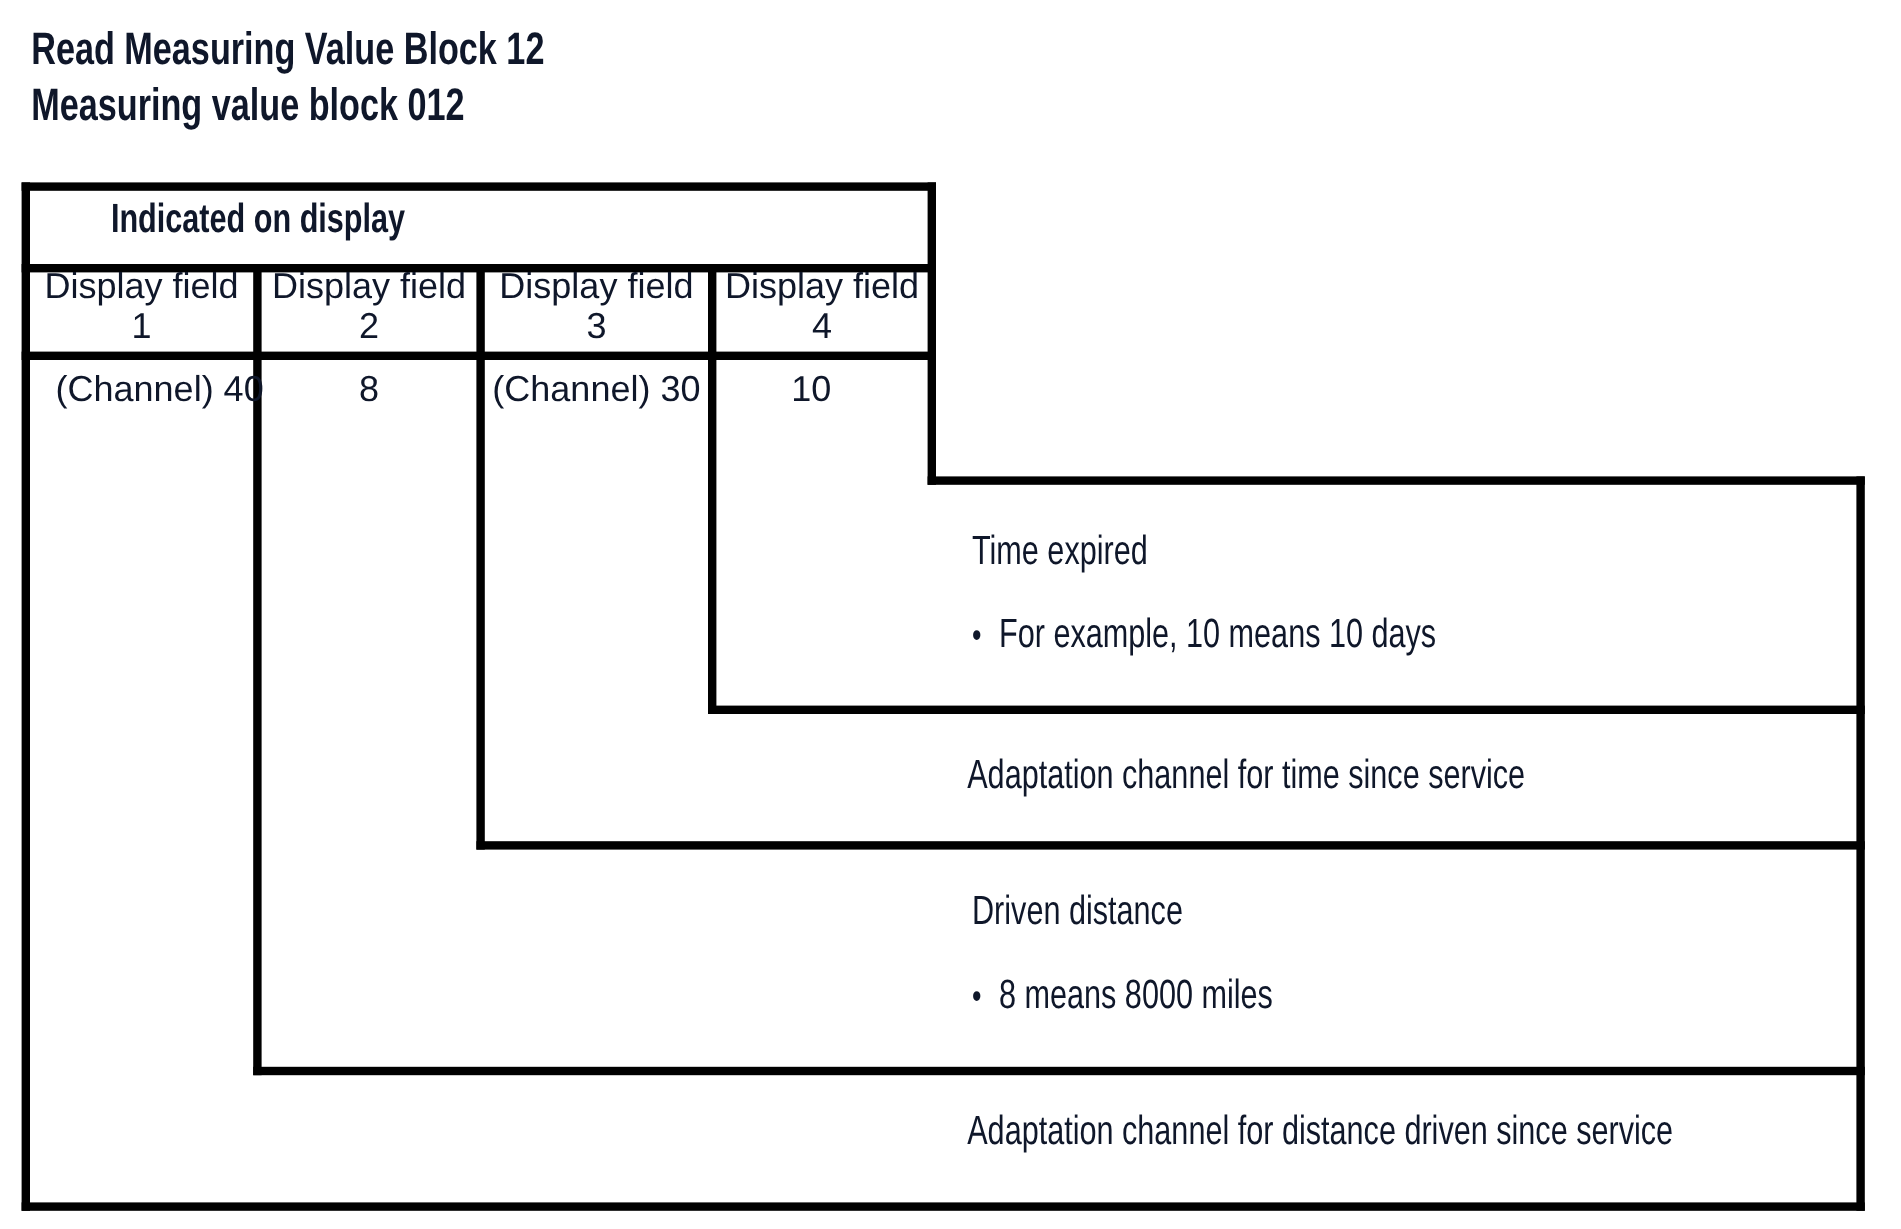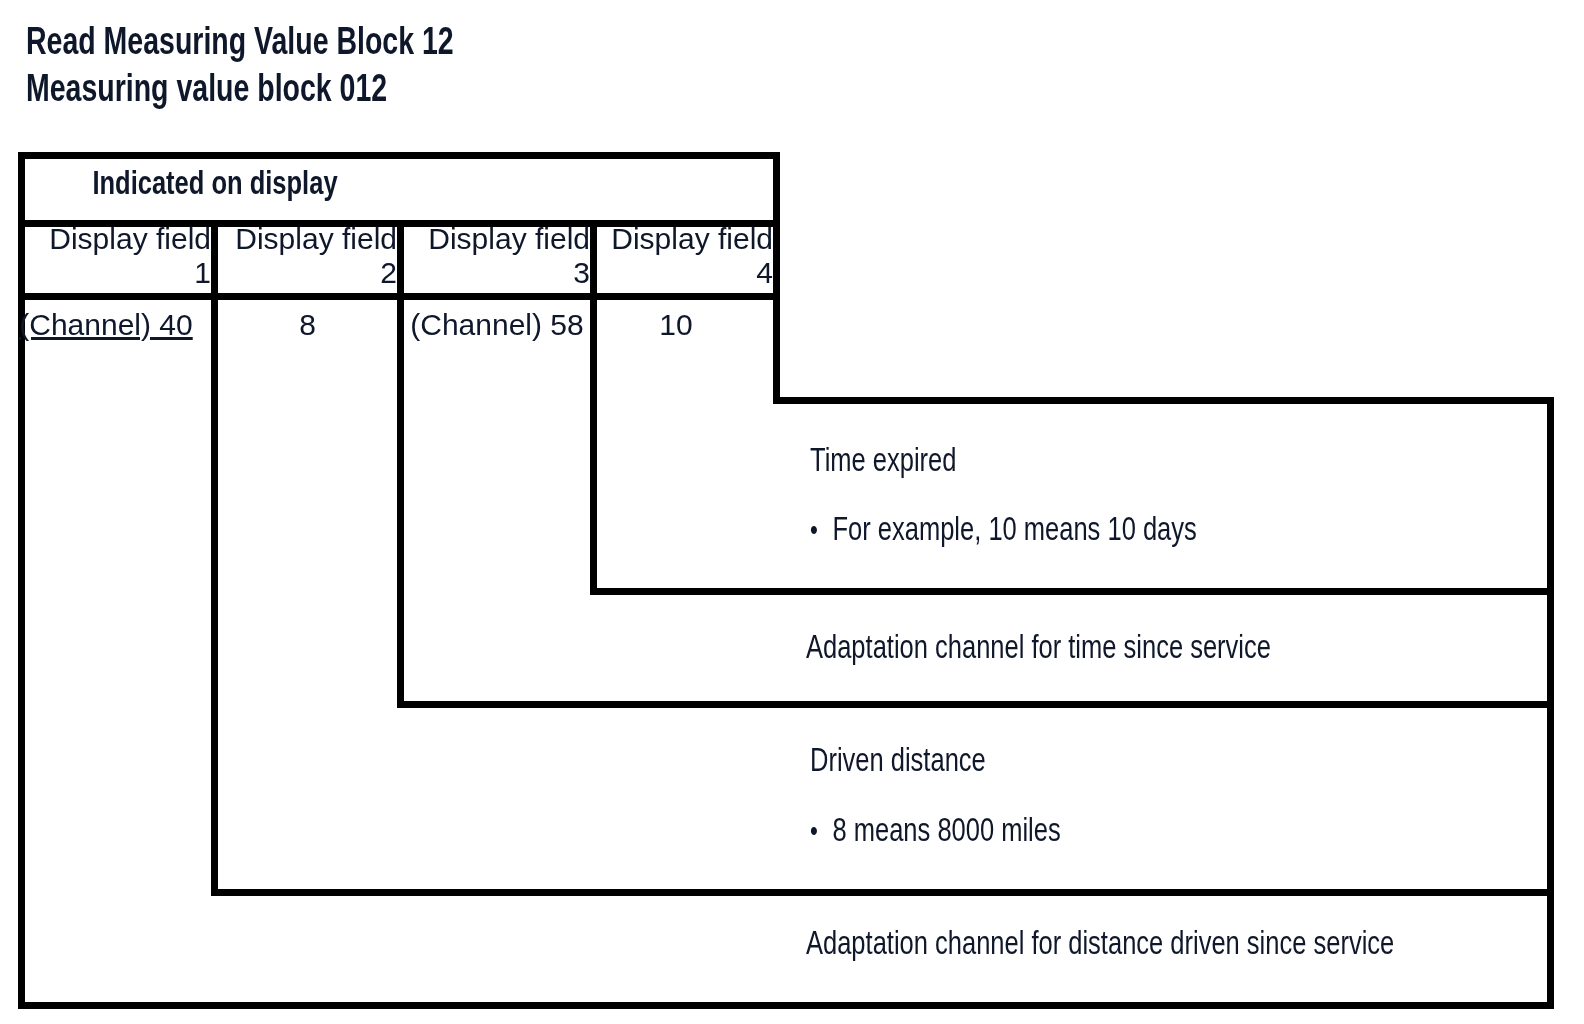--- a/index.html
+++ b/index.html
@@ -16,21 +16,21 @@
   .line { position: absolute; background: #000000; }
   .txt  { position: absolute; white-space: nowrap; }
 
   
   .cond      { transform: scaleX(0.75); transform-origin: 0 0; }
   .cond-c    { transform: scaleX(0.75); transform-origin: 50% 0; }
 
   .doc-title { font-size: 38px; font-weight: bold; line-height: 47px; }
   .tbl-head  { font-size: 34px; font-weight: bold; line-height: 44px; text-align: center; }
 
-  .cell      { position: absolute; text-align: right; font-size: 30px; line-height: 34px; }
+  .cell      { position: absolute; text-align: center; font-size: 30px; line-height: 34px; }
   .cell-val  { position: absolute; text-align: center; font-size: 30px; line-height: 34px; }
 
   .callout-title { font-size: 34px; line-height: 44px; }
   .callout-note  { font-size: 34px; line-height: 44px; display: flex; align-items: baseline; }
   .bullet        { display: inline-block; width: 30px; font-size: 30px; }
 </style>
 </head>
 <body>
 
 <div id="canvas">
@@ -67,23 +67,23 @@
   </div>
   <div class="cell" style="left:404px; top:222px; width:186px;">
     <div>Display field</div>
     <div>3</div>
   </div>
   <div class="cell" style="left:597px; top:222px; width:176px;">
     <div>Display field</div>
     <div>4</div>
   </div>
 
-  <div class="cell-val" style="left:11px;  top:308px; width:190px;text-decoration:underline;">(Channel) 40</div>
+  <div class="cell-val" style="left:38px;  top:308px; width:190px;">(Channel) 40</div>
   <div class="cell-val" style="left:218px; top:308px; width:179px;">8</div>
-  <div class="cell-val" style="left:404px; top:308px; width:186px;">(Channel) 58</div>
+  <div class="cell-val" style="left:404px; top:308px; width:186px;">(Channel) 30</div>
   <div class="cell-val" style="left:597px; top:308px; width:158px;">10</div>
 
   <div class="txt callout-title cond" style="left:810px; top:437px;">Time expired</div>
   <div class="txt callout-note cond" style="left:810px; top:506px;">
     <span class="bullet">•</span>
     <span>For example, 10 means 10 days</span>
   </div>
 
   <div class="txt callout-title cond" style="left:806px; top:624px;">Adaptation channel for time since service</div>
 

